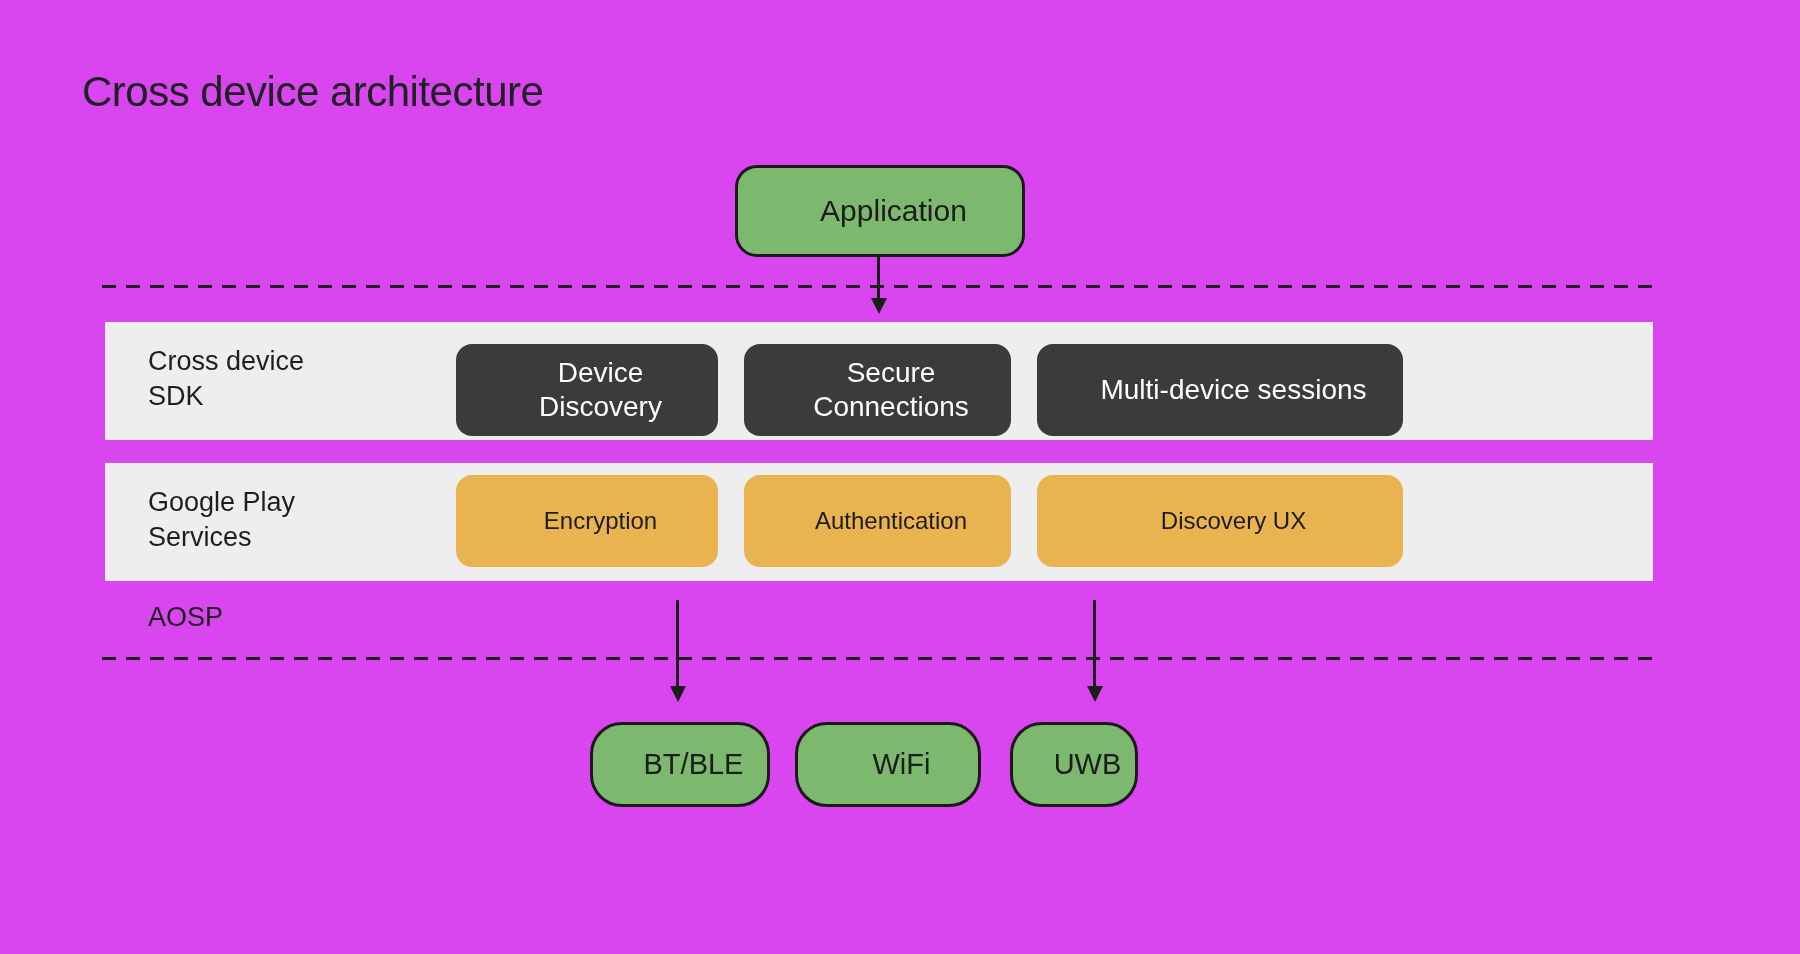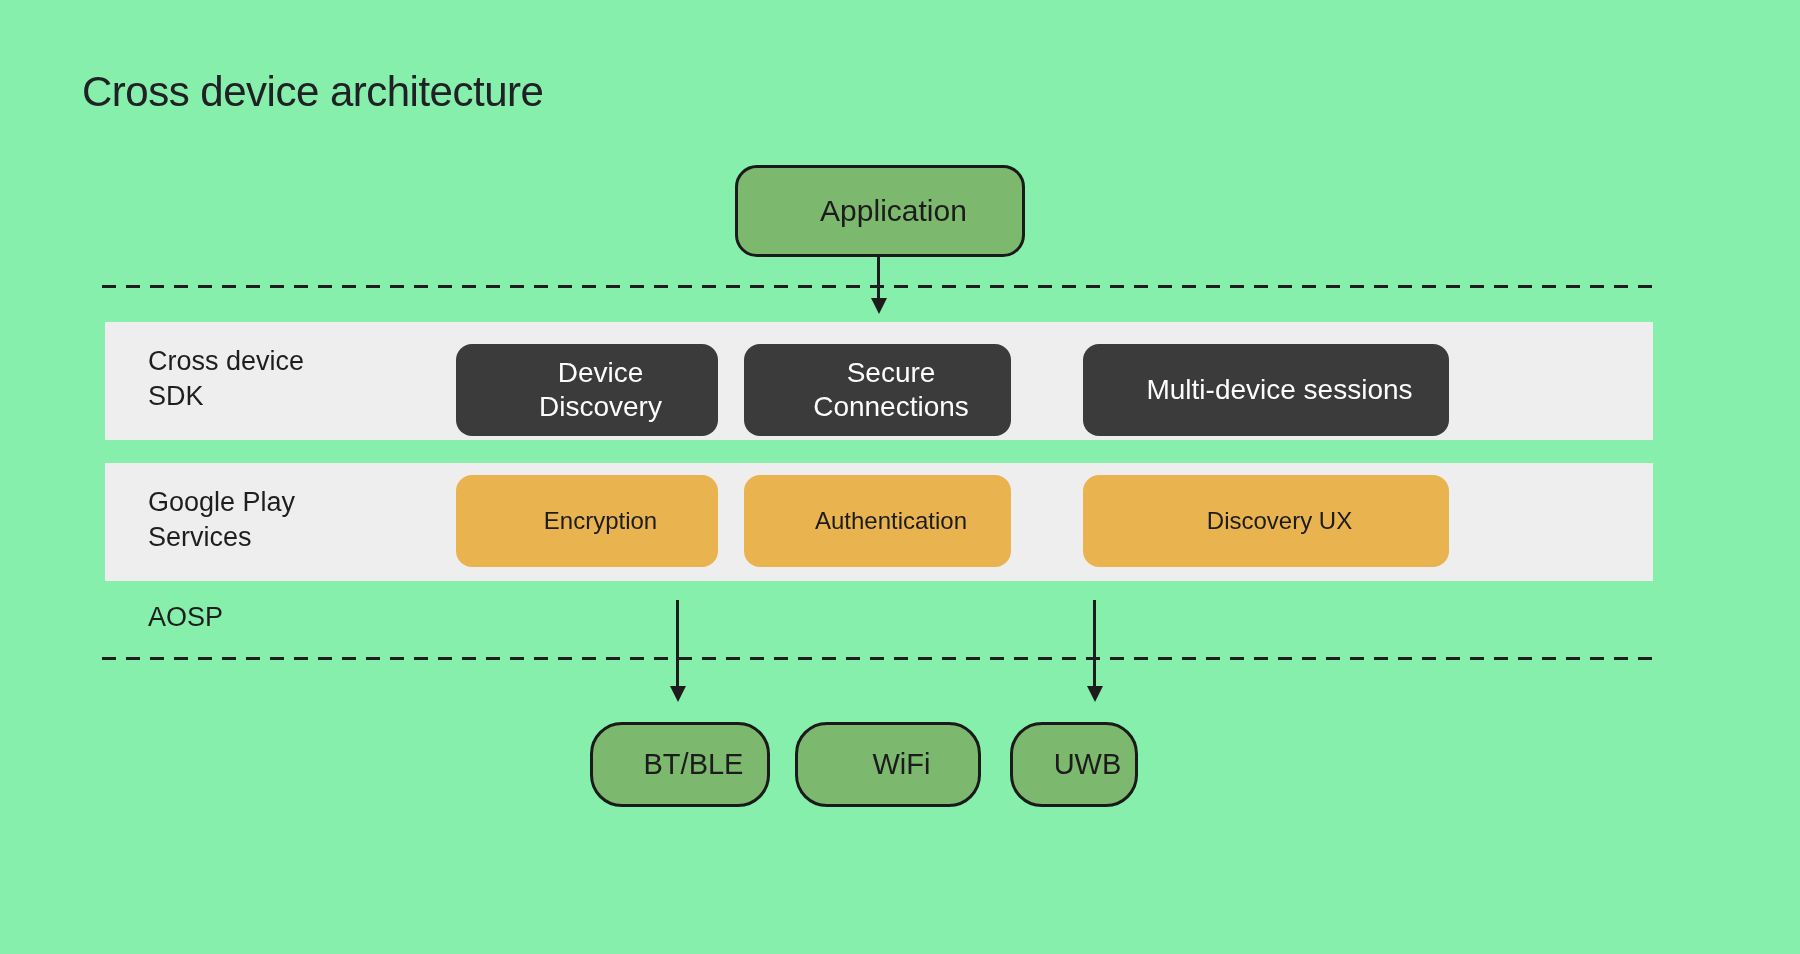--- a/index.html
+++ b/index.html
@@ -5,21 +5,21 @@
   html, body {
     margin: 0;
     padding: 0;
     background: #ffffff;
     font-family: "Liberation Sans", sans-serif;
   }
   .canvas {
     position: relative;
     width: 1800px;
     height: 954px;
-    background: #86efac;
+    background: #d946ef;
     overflow: hidden;
   }
   .page-title {
     position: absolute;
     left: 82px;
     top: 68px;
     font-size: 42px;
     font-weight: 500;
     letter-spacing: -0.5px;
     color: #202124;
@@ -58,21 +58,21 @@
   .amber-node {
     background: #E9B450;
     color: #1c1c1c;
     border-radius: 16px;
     font-size: 24px;
     font-weight: 500;
     top: 475px; height: 92px;
   }
   .col-1 { left: 456px;  width: 262px; }
   .col-2 { left: 744px;  width: 267px; }
-  .col-3 { left: 1083px; width: 366px; }
+  .col-3 { left: 1037px; width: 366px; }
   .band {
     position: absolute;
     left: 105px;
     width: 1548px;
     height: 118px;
     background: #EEEEEE;
   }
   .band-sdk { top: 322px; }
   .band-gps { top: 463px; }
   .band-label {

